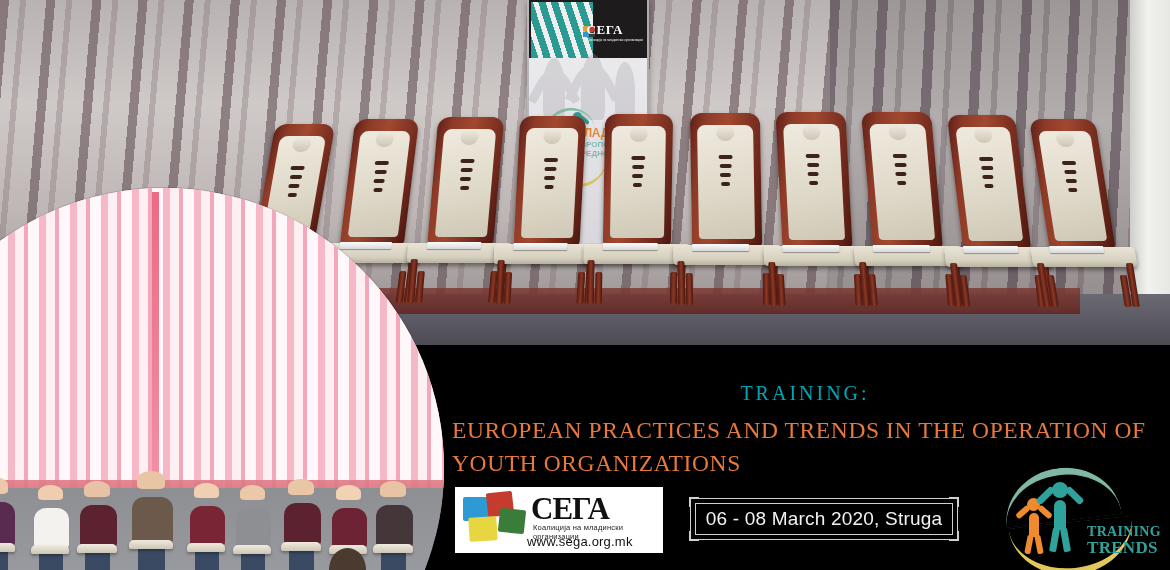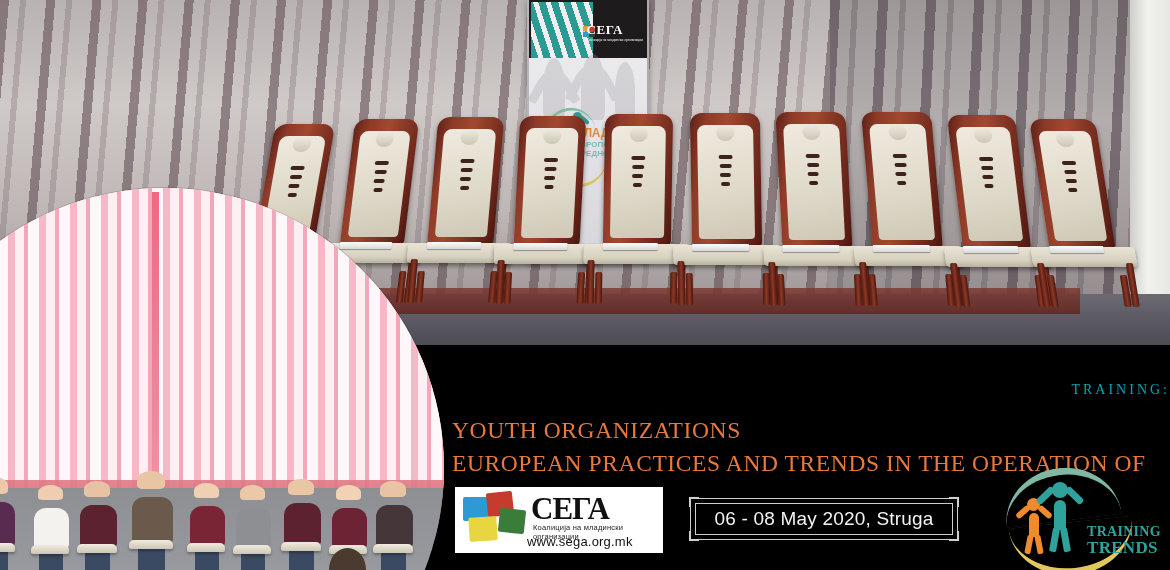--- a/index.html
+++ b/index.html
@@ -193,23 +193,23 @@
   }
 
   
   .black-panel{
     position:absolute;left:0;top:345px;width:1170px;height:225px;
     background:#000;
   }
 
   .training-line{
     position:absolute;left:440px;top:382px;width:730px;
-    text-align:right;
+    text-align:center;
     color:#00a6b8;
-    font-size:14px;letter-spacing:3px;
+    font-size:20px;letter-spacing:3px;
     font-family:"Liberation Serif",serif;
   }
   .title-block{
     position:absolute;left:452px;top:414px;width:700px;
     color:#e8793c;
     font-size:23.5px;line-height:33px;letter-spacing:.6px;
     font-family:"Liberation Serif",serif;
   }
 
   
@@ -581,42 +581,42 @@
         <div class="p" style="left: 115px; top: 400px;"></div>
         <div class="p" style="left: 300px; top: 402px;"></div>
         <div class="p" style="left: 430px; top: 360px;">
           <div style="position:absolute;left:15.4px;top:0;width:36.4px;height:43.4px;border-radius:50% 50% 36% 36%;background:#4a3a30;"></div>
         </div>
       </div>
   </div>
 
   <div class="training-line">TRAINING:</div>
   <div class="title-block">
+    <div>EUROPEAN PRACTICES AND TRENDS IN THE OPERATION OF</div>
     <div>YOUTH ORGANIZATIONS</div>
-    <div>EUROPEAN PRACTICES AND TRENDS IN THE OPERATION OF</div>
   </div>
 
   <div class="sega-box">
     <div class="puz" style="left:8px;top:10px;width:26px;height:24px;background:#2d9ad3;"></div>
     <div class="puz" style="left:32px;top:5px;width:26px;height:24px;background:#c53c2e;transform:rotate(-6deg);"></div>
     <div class="puz" style="left:44px;top:22px;width:26px;height:24px;background:#3a7d3a;transform:rotate(6deg);"></div>
     <div class="puz" style="left:14px;top:30px;width:28px;height:24px;background:#e8d640;transform:rotate(-4deg);"></div>
     <div class="sega-word">СЕГА</div>
     <div class="sega-sub">Коалиција на младински организации</div>
     <div class="sega-url">www.sega.org.mk</div>
   </div>
 
   <div class="date-frame">
     <div class="outer"></div>
     <div class="inner"></div>
     <div class="nick" style="left:-1px;top:-1px;border-left:1px solid #cfcfcf;border-top:1px solid #cfcfcf;"></div>
     <div class="nick" style="right:-1px;top:-1px;border-right:1px solid #cfcfcf;border-top:1px solid #cfcfcf;"></div>
     <div class="nick" style="left:-1px;bottom:-1px;border-left:1px solid #cfcfcf;border-bottom:1px solid #cfcfcf;"></div>
     <div class="nick" style="right:-1px;bottom:-1px;border-right:1px solid #cfcfcf;border-bottom:1px solid #cfcfcf;"></div>
-    <div class="date-text">06 - 08 May 2020, Struga</div>
+    <div class="date-text">06 - 08 March 2020, Struga</div>
   </div>
 
   <div class="yev">
     <div class="yev-arc-top"></div>
     <div class="yev-arc-bot"></div>
 
     <div class="yev-fig" style="left:22px;top:32px;">
       <div class="h" style="left:10px;top:0;width:13px;height:13px;background:#f08a2e;"></div>
       <div class="t" style="left:12px;top:15px;width:10px;height:24px;background:#f08a2e;"></div>
       <div class="a" style="left:-2px;top:11px;width:16px;height:6px;background:#f08a2e;transform:rotate(-42deg);"></div>

